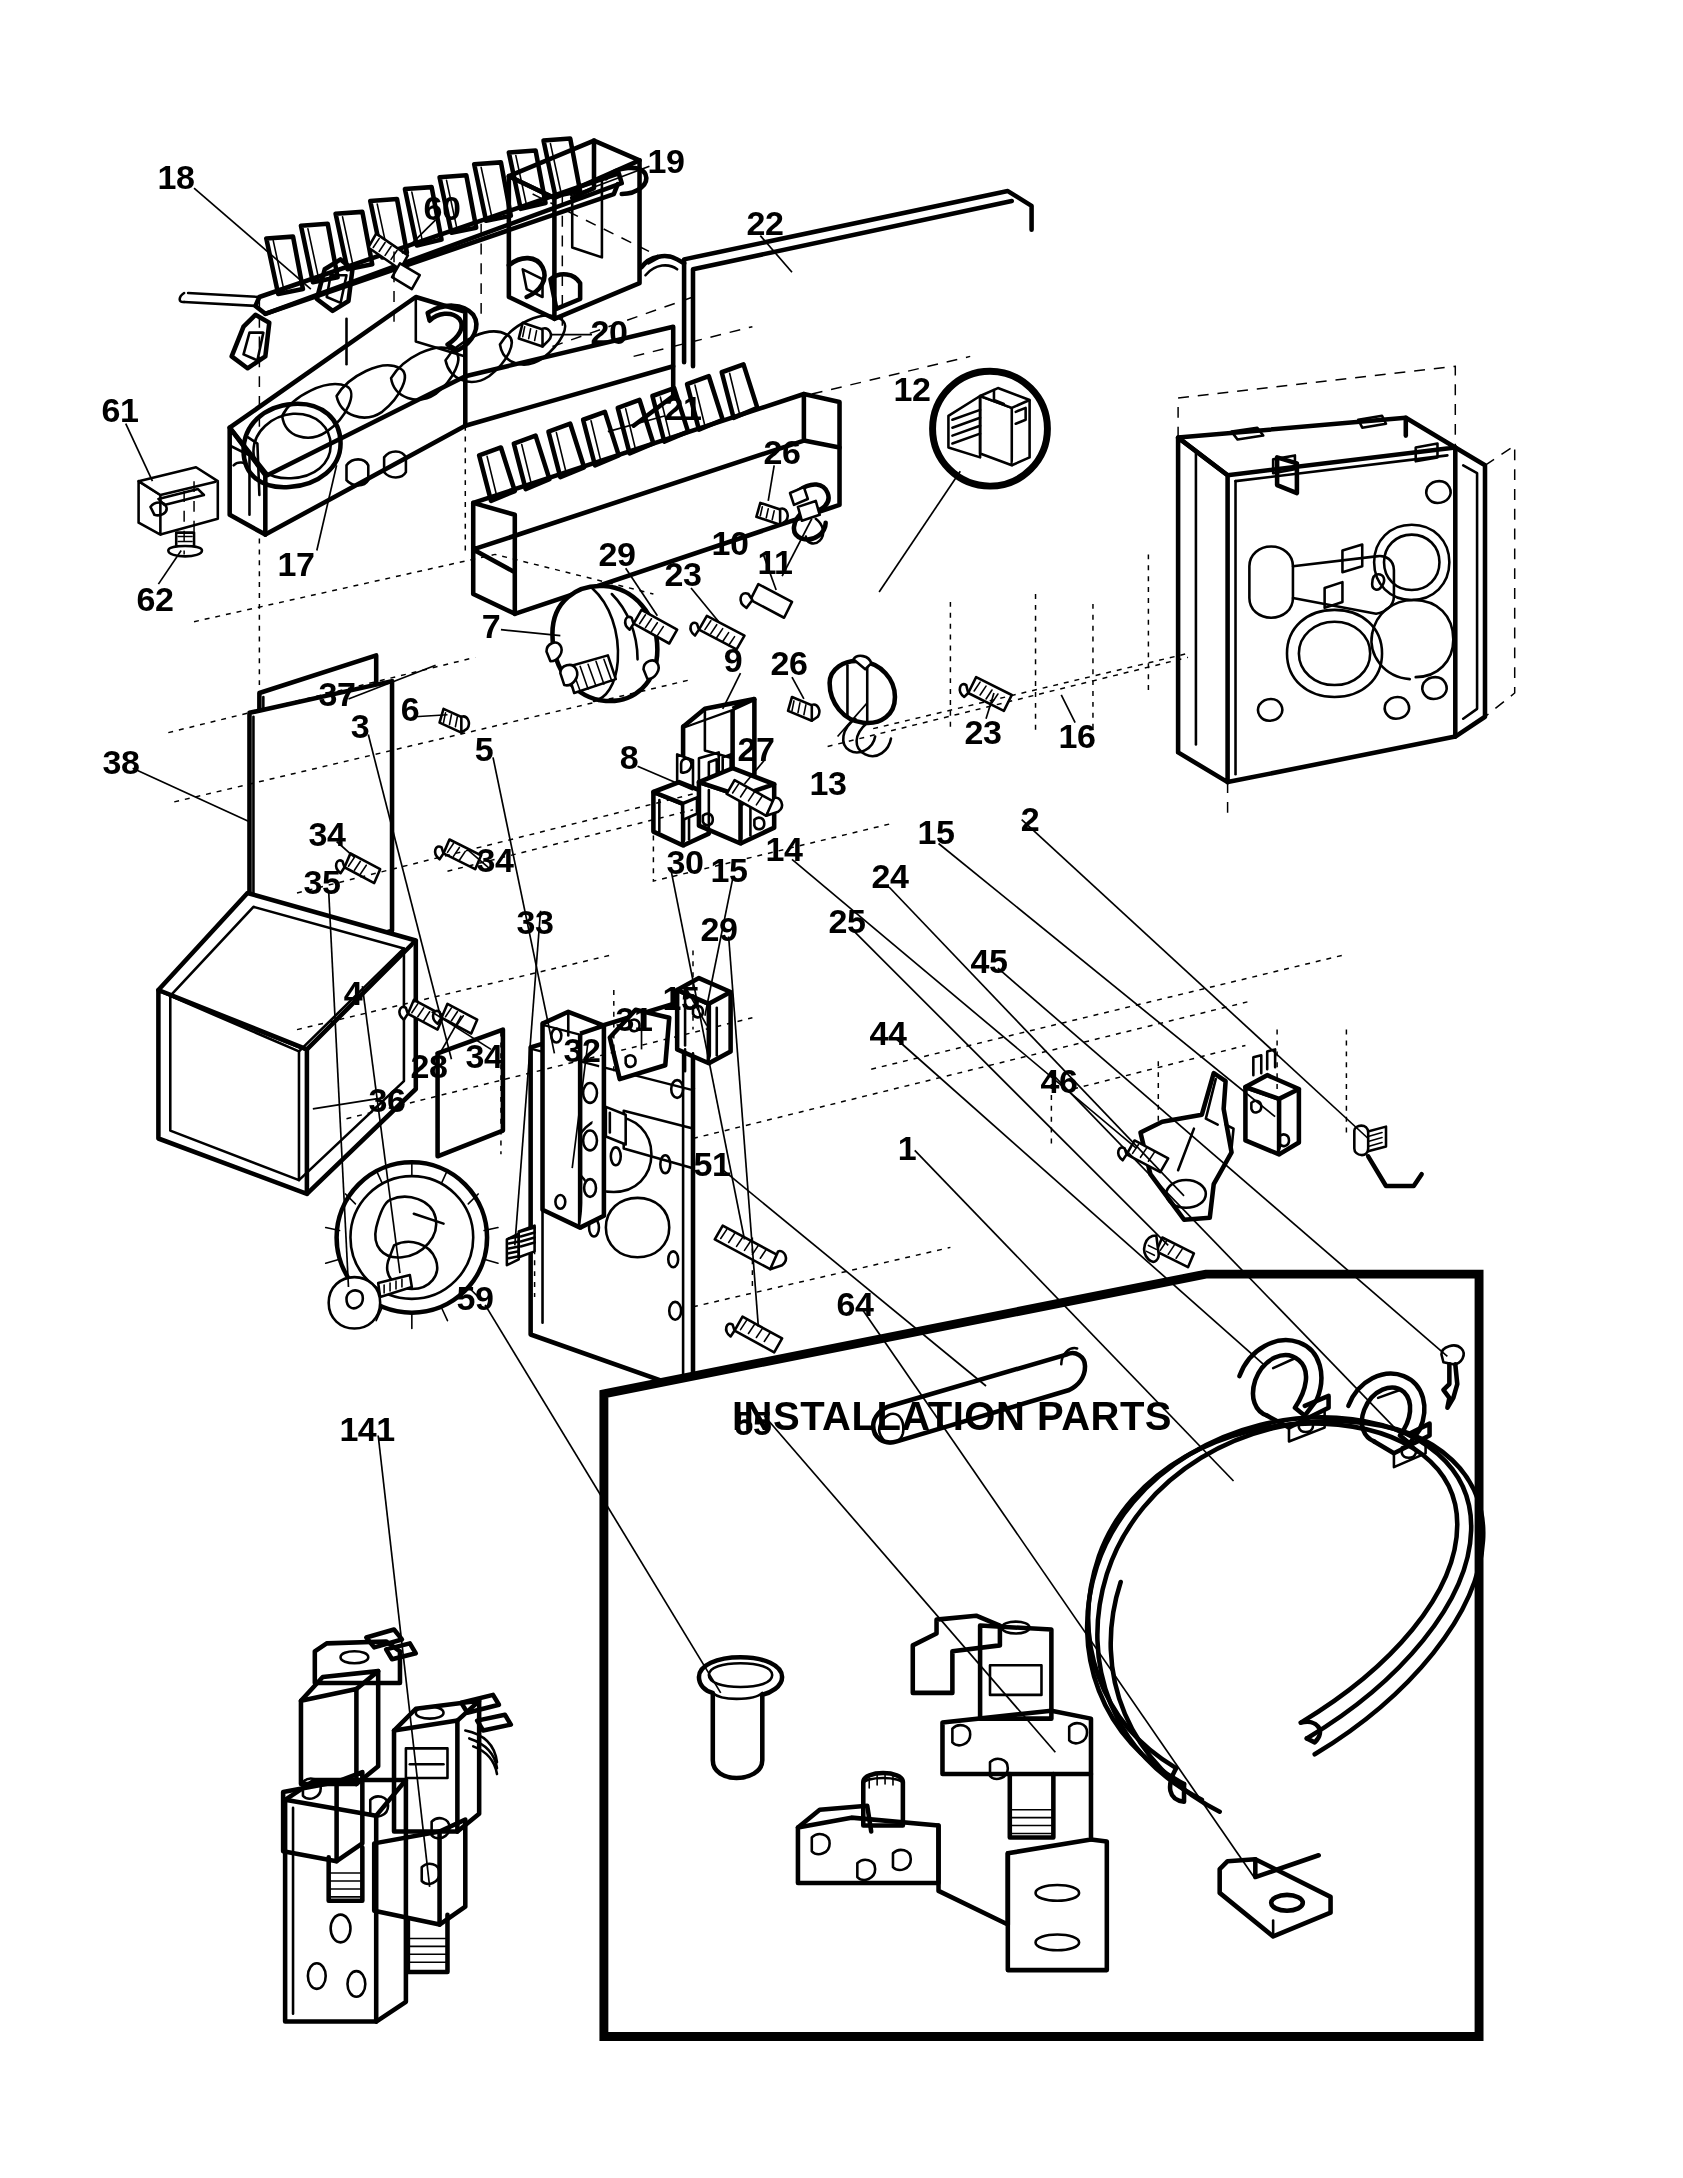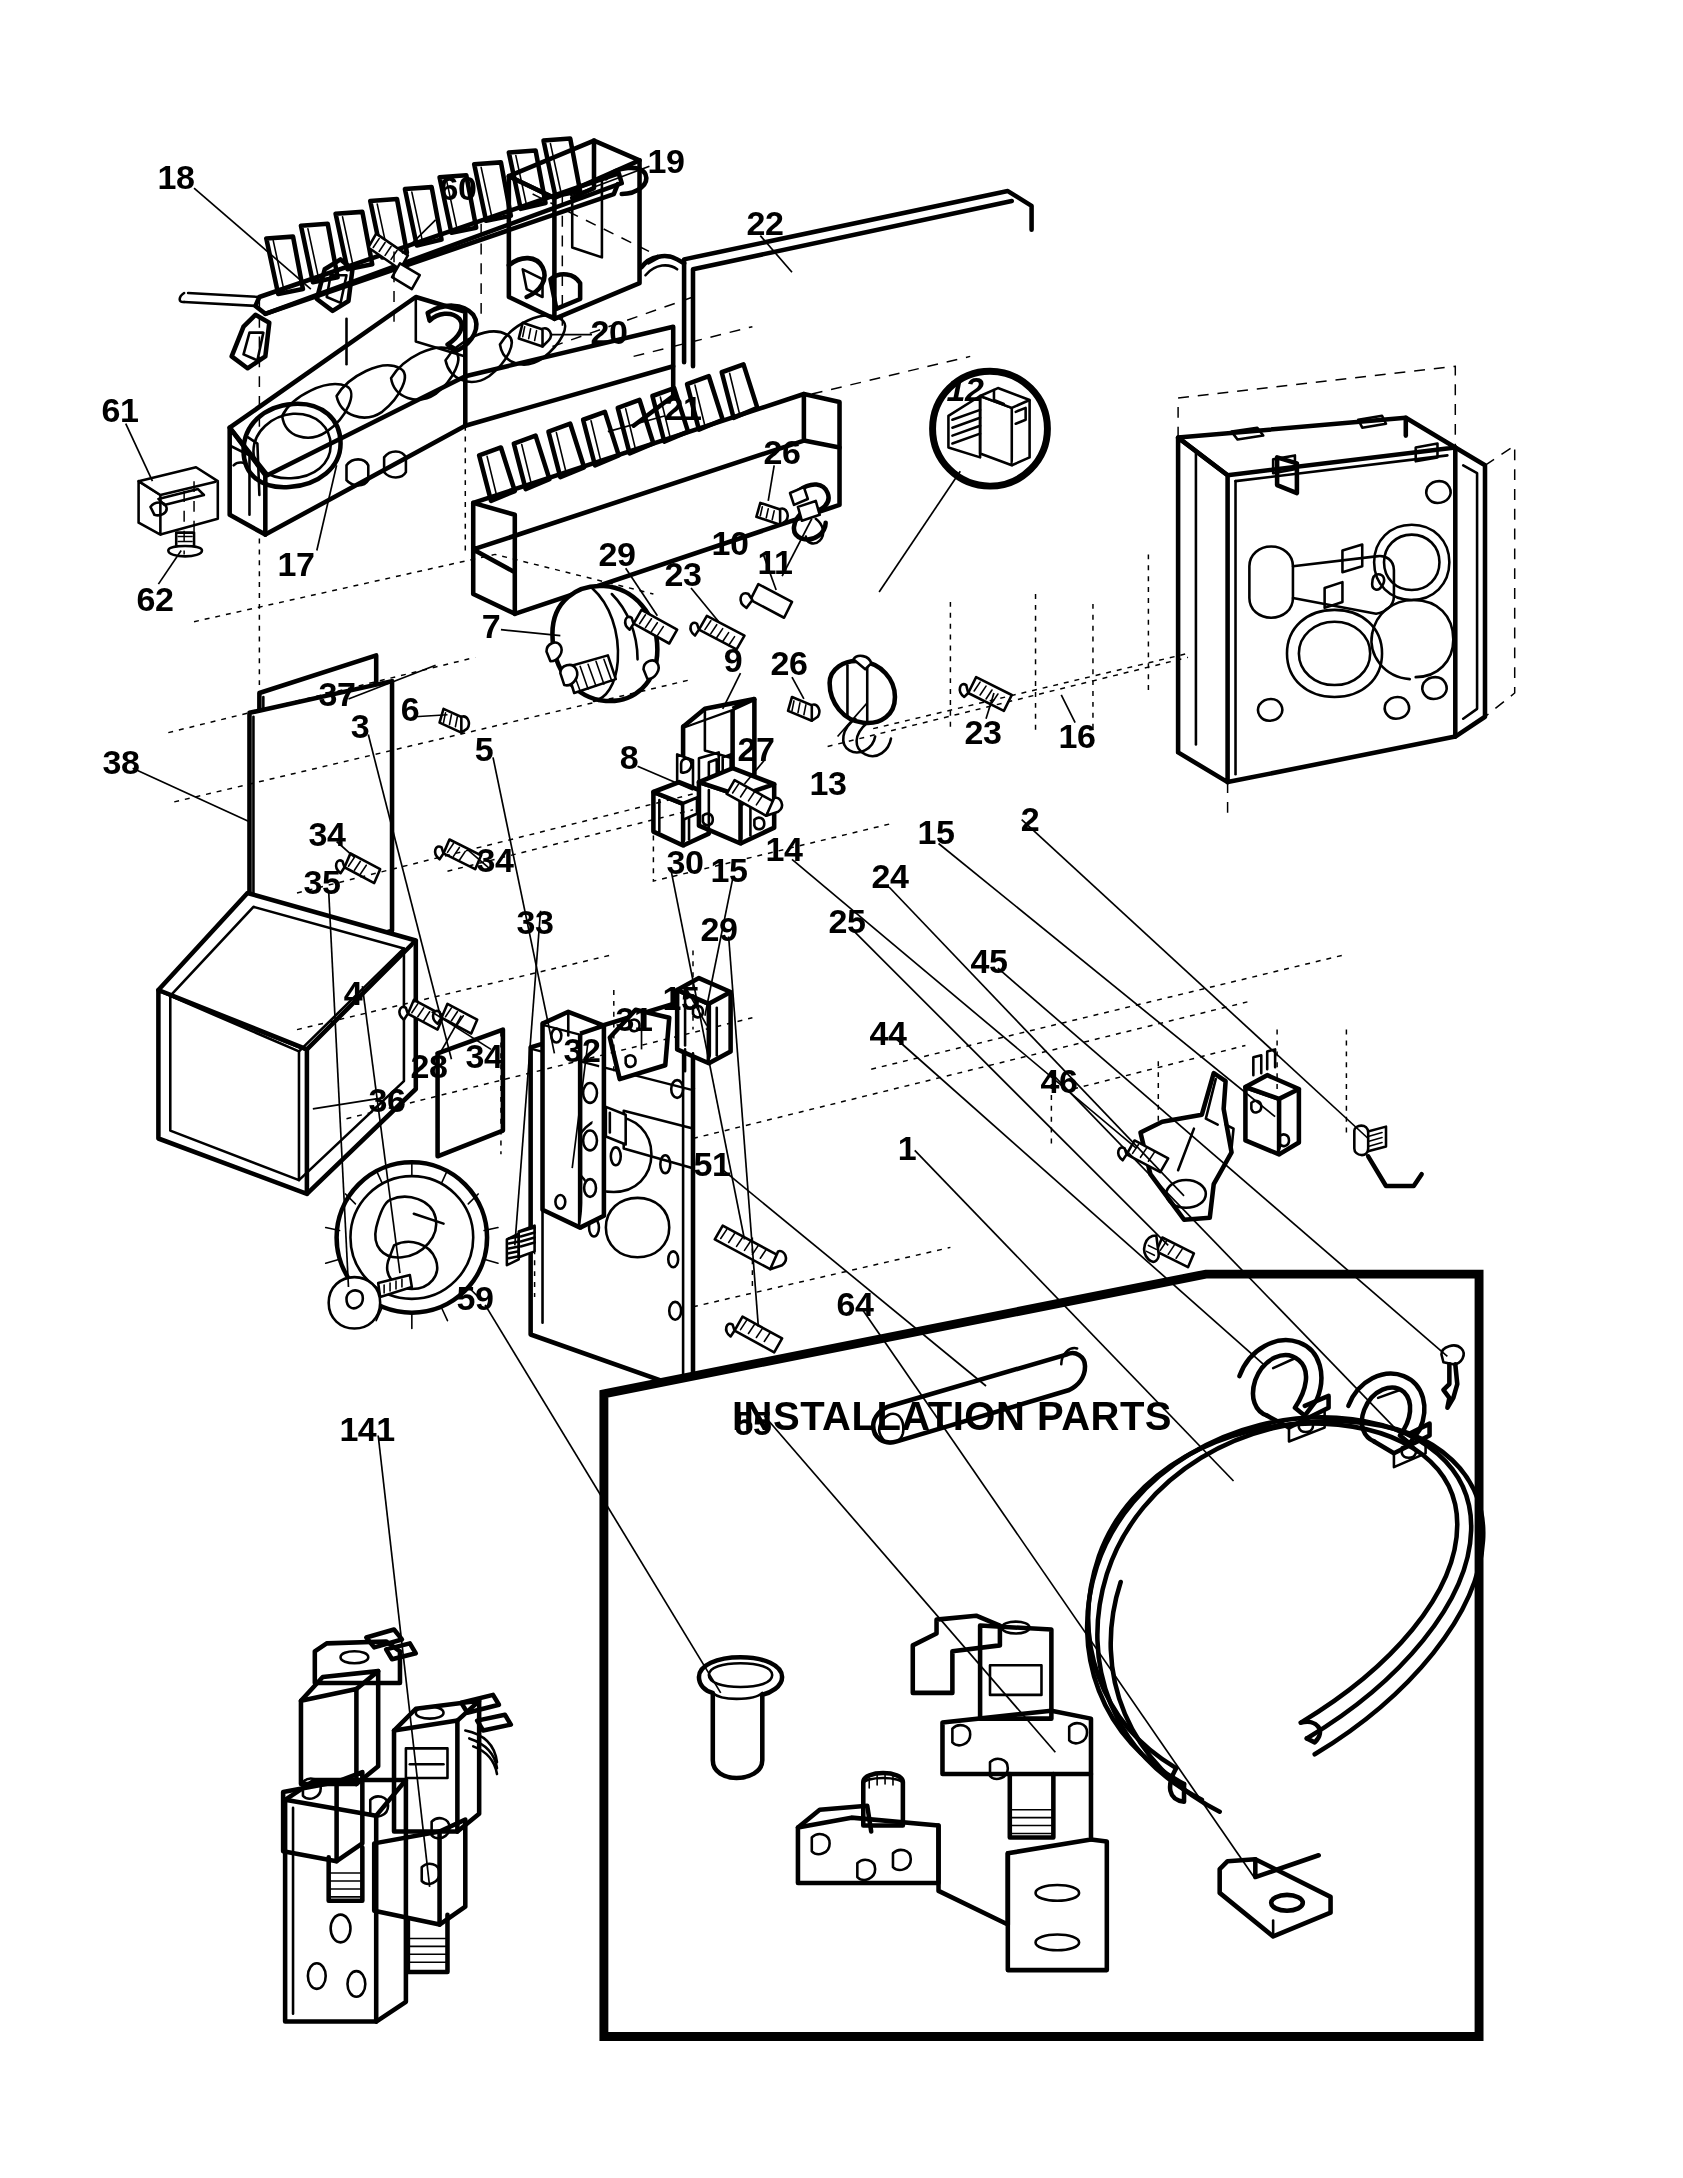--- a/index.html
+++ b/index.html
@@ -811,25 +811,25 @@
       <path d="M728 1180 L996 1400"></path>
       <path d="M490 1318 L728 1710"></path>
       <path d="M872 1324 L1268 1898"></path>
       <path d="M772 1430 L1066 1770"></path>
       <path d="M382 1450 L434 1906"></path>
     </g>
   </svg>
 
   <div id="callout-layer">
       <div class="callout" style="left: 176px; top: 177px;">18</div>
-      <div class="callout" style="left: 442px; top: 188px; margin-left: 16px;">60</div>
+      <div class="callout" style="left: 442px; top: 208px;">60</div>
       <div class="callout" style="left: 666px; top: 161px;">19</div>
       <div class="callout" style="left: 765px; top: 223px;">22</div>
       <div class="callout" style="left: 609px; top: 332px;">20</div>
-      <div class="callout" style="left: 965px; top: 389px; font-style: italic;">12</div>
+      <div class="callout" style="left: 912px; top: 389px;">12</div>
       <div class="callout" style="left: 120px; top: 410px;">61</div>
       <div class="callout" style="left: 683px; top: 408px;">21</div>
       <div class="callout" style="left: 782px; top: 452px;">26</div>
       <div class="callout" style="left: 296px; top: 564px;">17</div>
       <div class="callout" style="left: 155px; top: 599px;">62</div>
       <div class="callout" style="left: 730px; top: 543px;">10</div>
       <div class="callout" style="left: 775px; top: 562px;">11</div>
       <div class="callout" style="left: 617px; top: 554px;">29</div>
       <div class="callout" style="left: 683px; top: 574px;">23</div>
       <div class="callout" style="left: 491px; top: 626px;">7</div>

